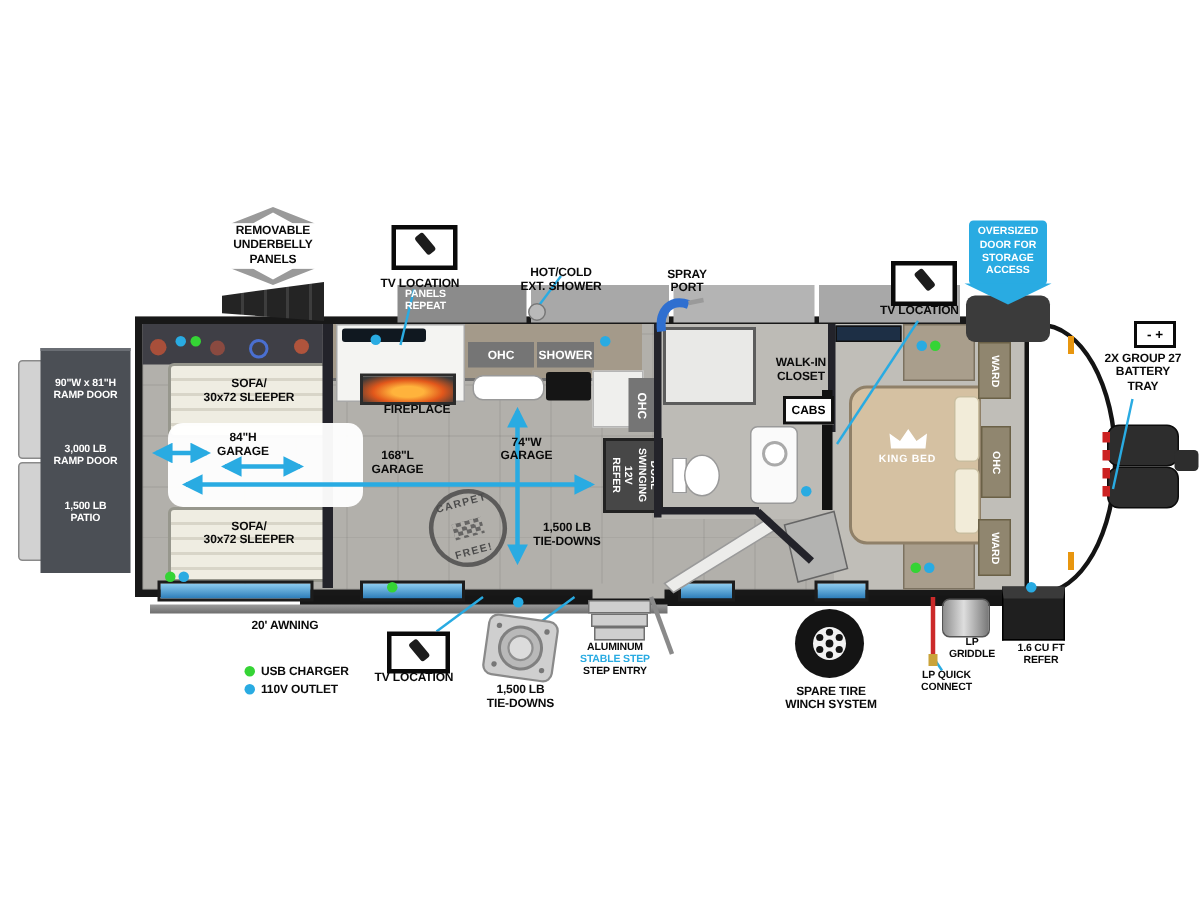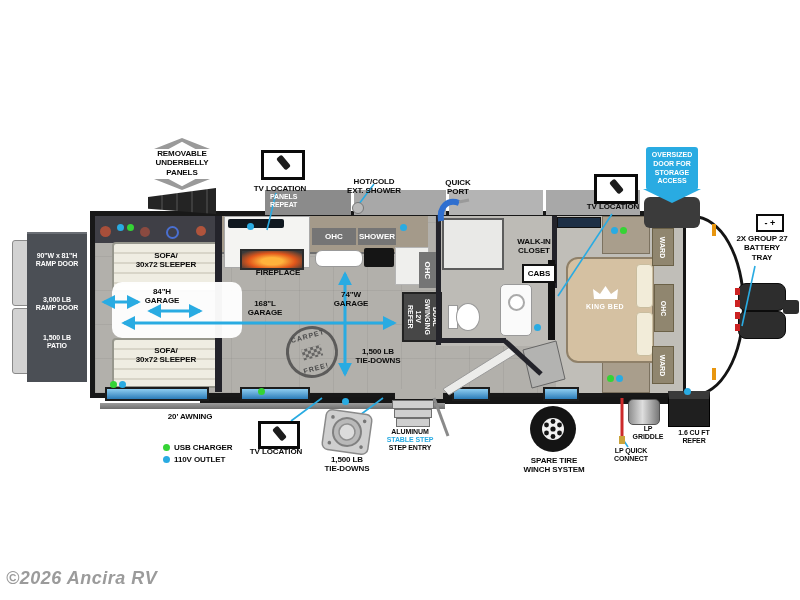--- a/index.html
+++ b/index.html
@@ -41,21 +41,20 @@
        align-items:center;justify-content:space-between;padding:3px 0;box-sizing:border-box;}
   #stamp .st{font:bold 7px "Liberation Sans",sans-serif;color:#4c4c4c;letter-spacing:1px;}
   #stamp .checker{width:20px;height:11px;opacity:.75;
        background:repeating-conic-gradient(#4c4c4c 0 25%,transparent 0 50%) 0 0/6px 6px;}
 </style>
 </head>
 <body>
 
 <div id="canvas">
 
-  <div id="watermark">©2026 Ancira RV</div>
 
   <div class="chev abs" style="left:154px;top:138px;width:56px;height:11px;"></div>
   <div class="lbl" style="left:142px;top:149px;width:80px;">REMOVABLE
 UNDERBELLY
 PANELS</div>
   <div class="chev down abs" style="left:154px;top:179px;width:56px;height:11px;"></div>
   <div class="abs" style="left:148px;top:188px;width:68px;height:26px;z-index:1;
        background:repeating-linear-gradient(90deg,#242424 0 13px,#3d3d3d 13px 15px);
        clip-path:polygon(0 35%,100% 0,100% 100%,0 80%);"></div>
 
@@ -68,21 +67,21 @@
 
   <div class="tvicon" style="left:261px;top:150px;width:38px;height:24px;">
       <span class="remote"></span>
     </div>
   <div class="lbl" style="left:240px;top:184px;width:80px;">TV LOCATION</div>
 
   <div class="lbl" style="left:334px;top:165px;width:80px;margin-top:12px;">HOT/COLD
 EXT. SHOWER</div>
   <div class="abs" style="left:352px;top:202px;width:10px;height:10px;border-radius:50%;background:#b9b9b9;border:1px solid #777;z-index:6;"></div>
 
-  <div class="lbl" style="left:418px;top:178px;width:80px;">QUICK
+  <div class="lbl" style="left:418px;top:178px;width:80px;">SPRAY
 PORT</div>
 
   <div class="tvicon" style="left:594px;top:174px;width:38px;height:24px;">
       <span class="remote"></span>
     </div>
   <div class="lbl" style="left:573px;top:202px;width:80px;">TV LOCATION</div>
 
   <div class="callout" style="left:646px;top:147px;width:52px;height:43px;">OVERSIZED
 DOOR FOR
 STORAGE

